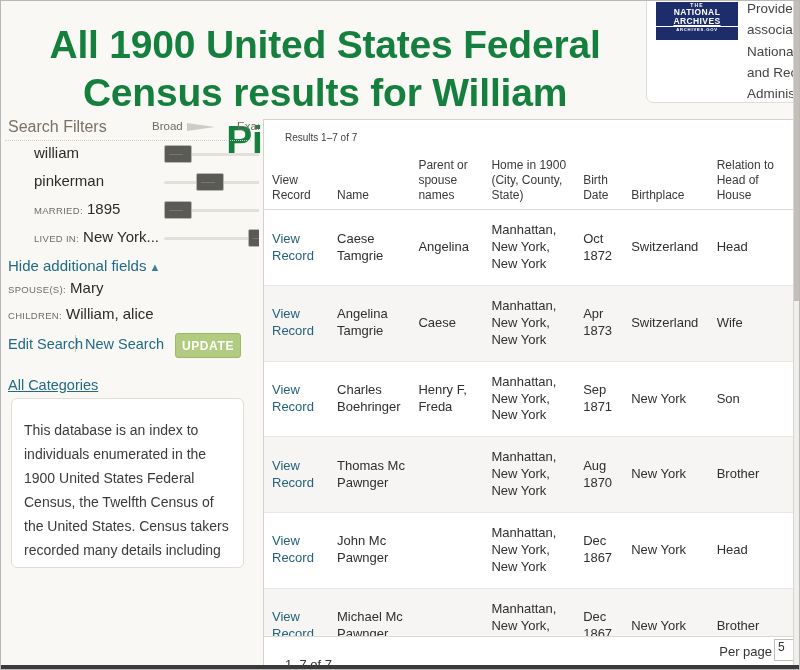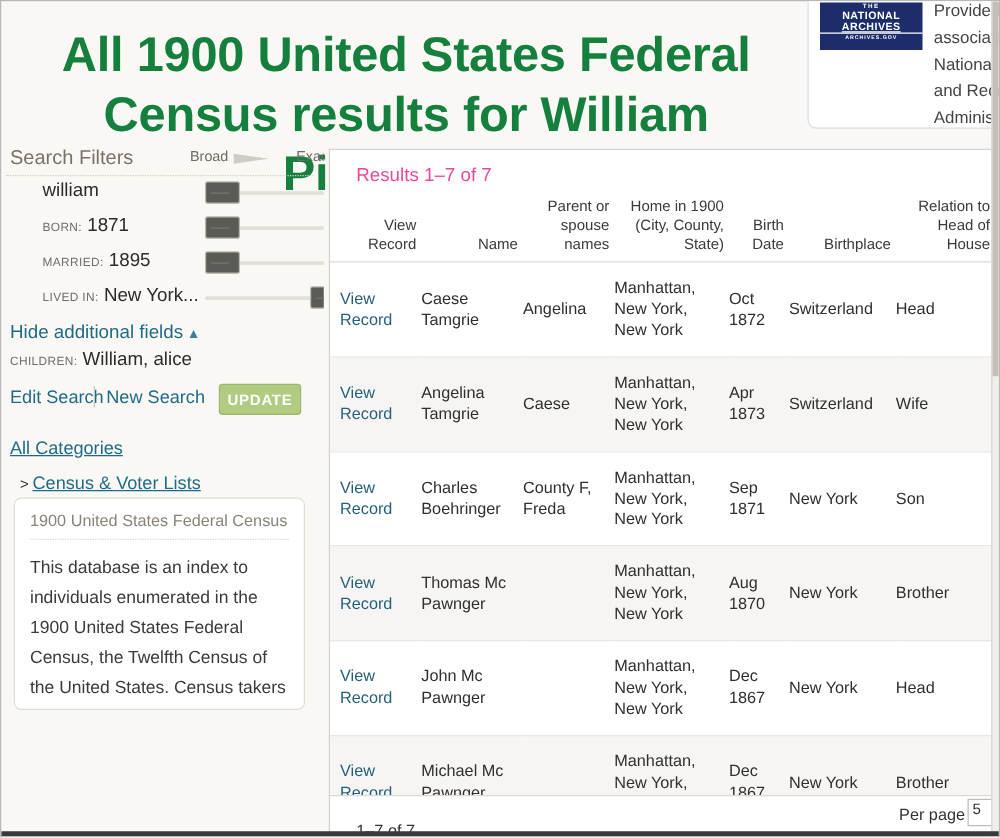--- a/index.html
+++ b/index.html
@@ -302,36 +302,36 @@
     height: 549px;
     background: #ffffff;
     border: 1px solid #d6d2cb;
     border-right: none;
     box-sizing: border-box;
     overflow: hidden;
   }
   #results-count {
     position: absolute;
     left: 21px; top: 12px;
-    font-size: 15px;
-    color: #ec4899;
+    font-size: 10px;
+    color: #404040;
     white-space: nowrap;
   }
   #res-table {
     position: absolute;
     left: 0; top: 36px;
     width: 100%;
     border-collapse: collapse;
     table-layout: fixed;
   }
   #res-table th {
     font-size: 12px;
     font-weight: normal;
     color: #3a3a3a;
-    text-align: right;
+    text-align: left;
     vertical-align: bottom;
     padding: 2px 4px 6px 0;
     line-height: 1.26;
     border-bottom: 1px solid #ddd9d2;
   }
   #res-table td {
     font-size: 13px;
     color: #2f2f2f;
     vertical-align: middle;
     padding: 12px 4px 12px 0;
@@ -440,23 +440,23 @@
     </div>
 
     <div id="filter-list">
         <div class="filter-row">
           <div class="filter-label"><span>william</span></div>
           <div class="slider">
             <div class="handle" style="left: 0px;"></div>
           </div>
         </div>
         <div class="filter-row">
-          <div class="filter-label"><span class="cap">BORN:</span> <span>1871</span></div>
+          <div class="filter-label"><span>pinkerman</span></div>
           <div class="slider">
-            <div class="handle" style="left: 0px;"></div>
+            <div class="handle" style="left: 31.92px;"></div>
           </div>
         </div>
         <div class="filter-row">
           <div class="filter-label"><span class="cap">MARRIED:</span> <span>1895</span></div>
           <div class="slider">
             <div class="handle" style="left: 0px;"></div>
           </div>
         </div>
         <div class="filter-row">
           <div class="filter-label"><span class="cap">LIVED IN:</span> <span>New York...</span></div>
@@ -464,40 +464,40 @@
             <div class="handle" style="left: 84px;"></div>
           </div>
         </div>
       </div>
 
     <div id="hide-fields">
       <span>Hide additional fields</span><span class="chev">▲</span>
     </div>
 
     <div id="extra-list">
+        <div class="extra-row"><span class="cap">SPOUSE(S):</span> <span>Mary</span></div>
         <div class="extra-row"><span class="cap">CHILDREN:</span> <span>William, alice</span></div>
       </div>
 
     <div id="actions">
       <div id="edit-search" class="act-link">Edit Search</div>
       <div id="act-sep"></div>
       <div id="new-search" class="act-link">New Search</div>
       <div id="update-btn">UPDATE</div>
     </div>
 
     <div id="categories">
         <div class="cat-row lvl0"><span class="cat">All Categories</span></div>
         <div class="cat-row lvl1"><span class="cat-arrow">&gt;</span><span class="cat">Census &amp; Voter Lists</span></div>
         <div class="cat-row lvl2"><span class="cat-arrow">&gt;</span><span class="cat">1900s (Decade)</span></div>
       </div>
 
   </div>
 
   <div id="db-card">
-    <div id="db-title">1900 United States Federal Census</div>
     <div id="db-body">This database is an index to individuals enumerated in the 1900 United States Federal Census, the Twelfth Census of the United States. Census takers recorded many details including each person's</div>
   </div>
 
   <div id="results">
     <div id="results-count">Results 1–7 of 7</div>
 
     <table id="res-table">
       <thead>
         <tr>
           <th class="c-view">View Record</th>
@@ -524,21 +524,21 @@
             <td class="c-name"><span>Angelina Tamgrie</span></td>
             <td class="c-parent">Caese</td>
             <td class="c-home">Manhattan, New York, New York</td>
             <td class="c-birth">Apr 1873</td>
             <td class="c-bplace">Switzerland</td>
             <td class="c-rel">Wife</td>
           </tr>
           <tr>
             <td class="c-view"><span class="view-link">View Record</span></td>
             <td class="c-name"><span>Charles Boehringer</span></td>
-            <td class="c-parent">County F, Freda</td>
+            <td class="c-parent">Henry F, Freda</td>
             <td class="c-home">Manhattan, New York, New York</td>
             <td class="c-birth">Sep 1871</td>
             <td class="c-bplace">New York</td>
             <td class="c-rel">Son</td>
           </tr>
           <tr>
             <td class="c-view"><span class="view-link">View Record</span></td>
             <td class="c-name"><span>Thomas Mc Pawnger</span></td>
             <td class="c-parent"></td>
             <td class="c-home">Manhattan, New York, New York</td>

